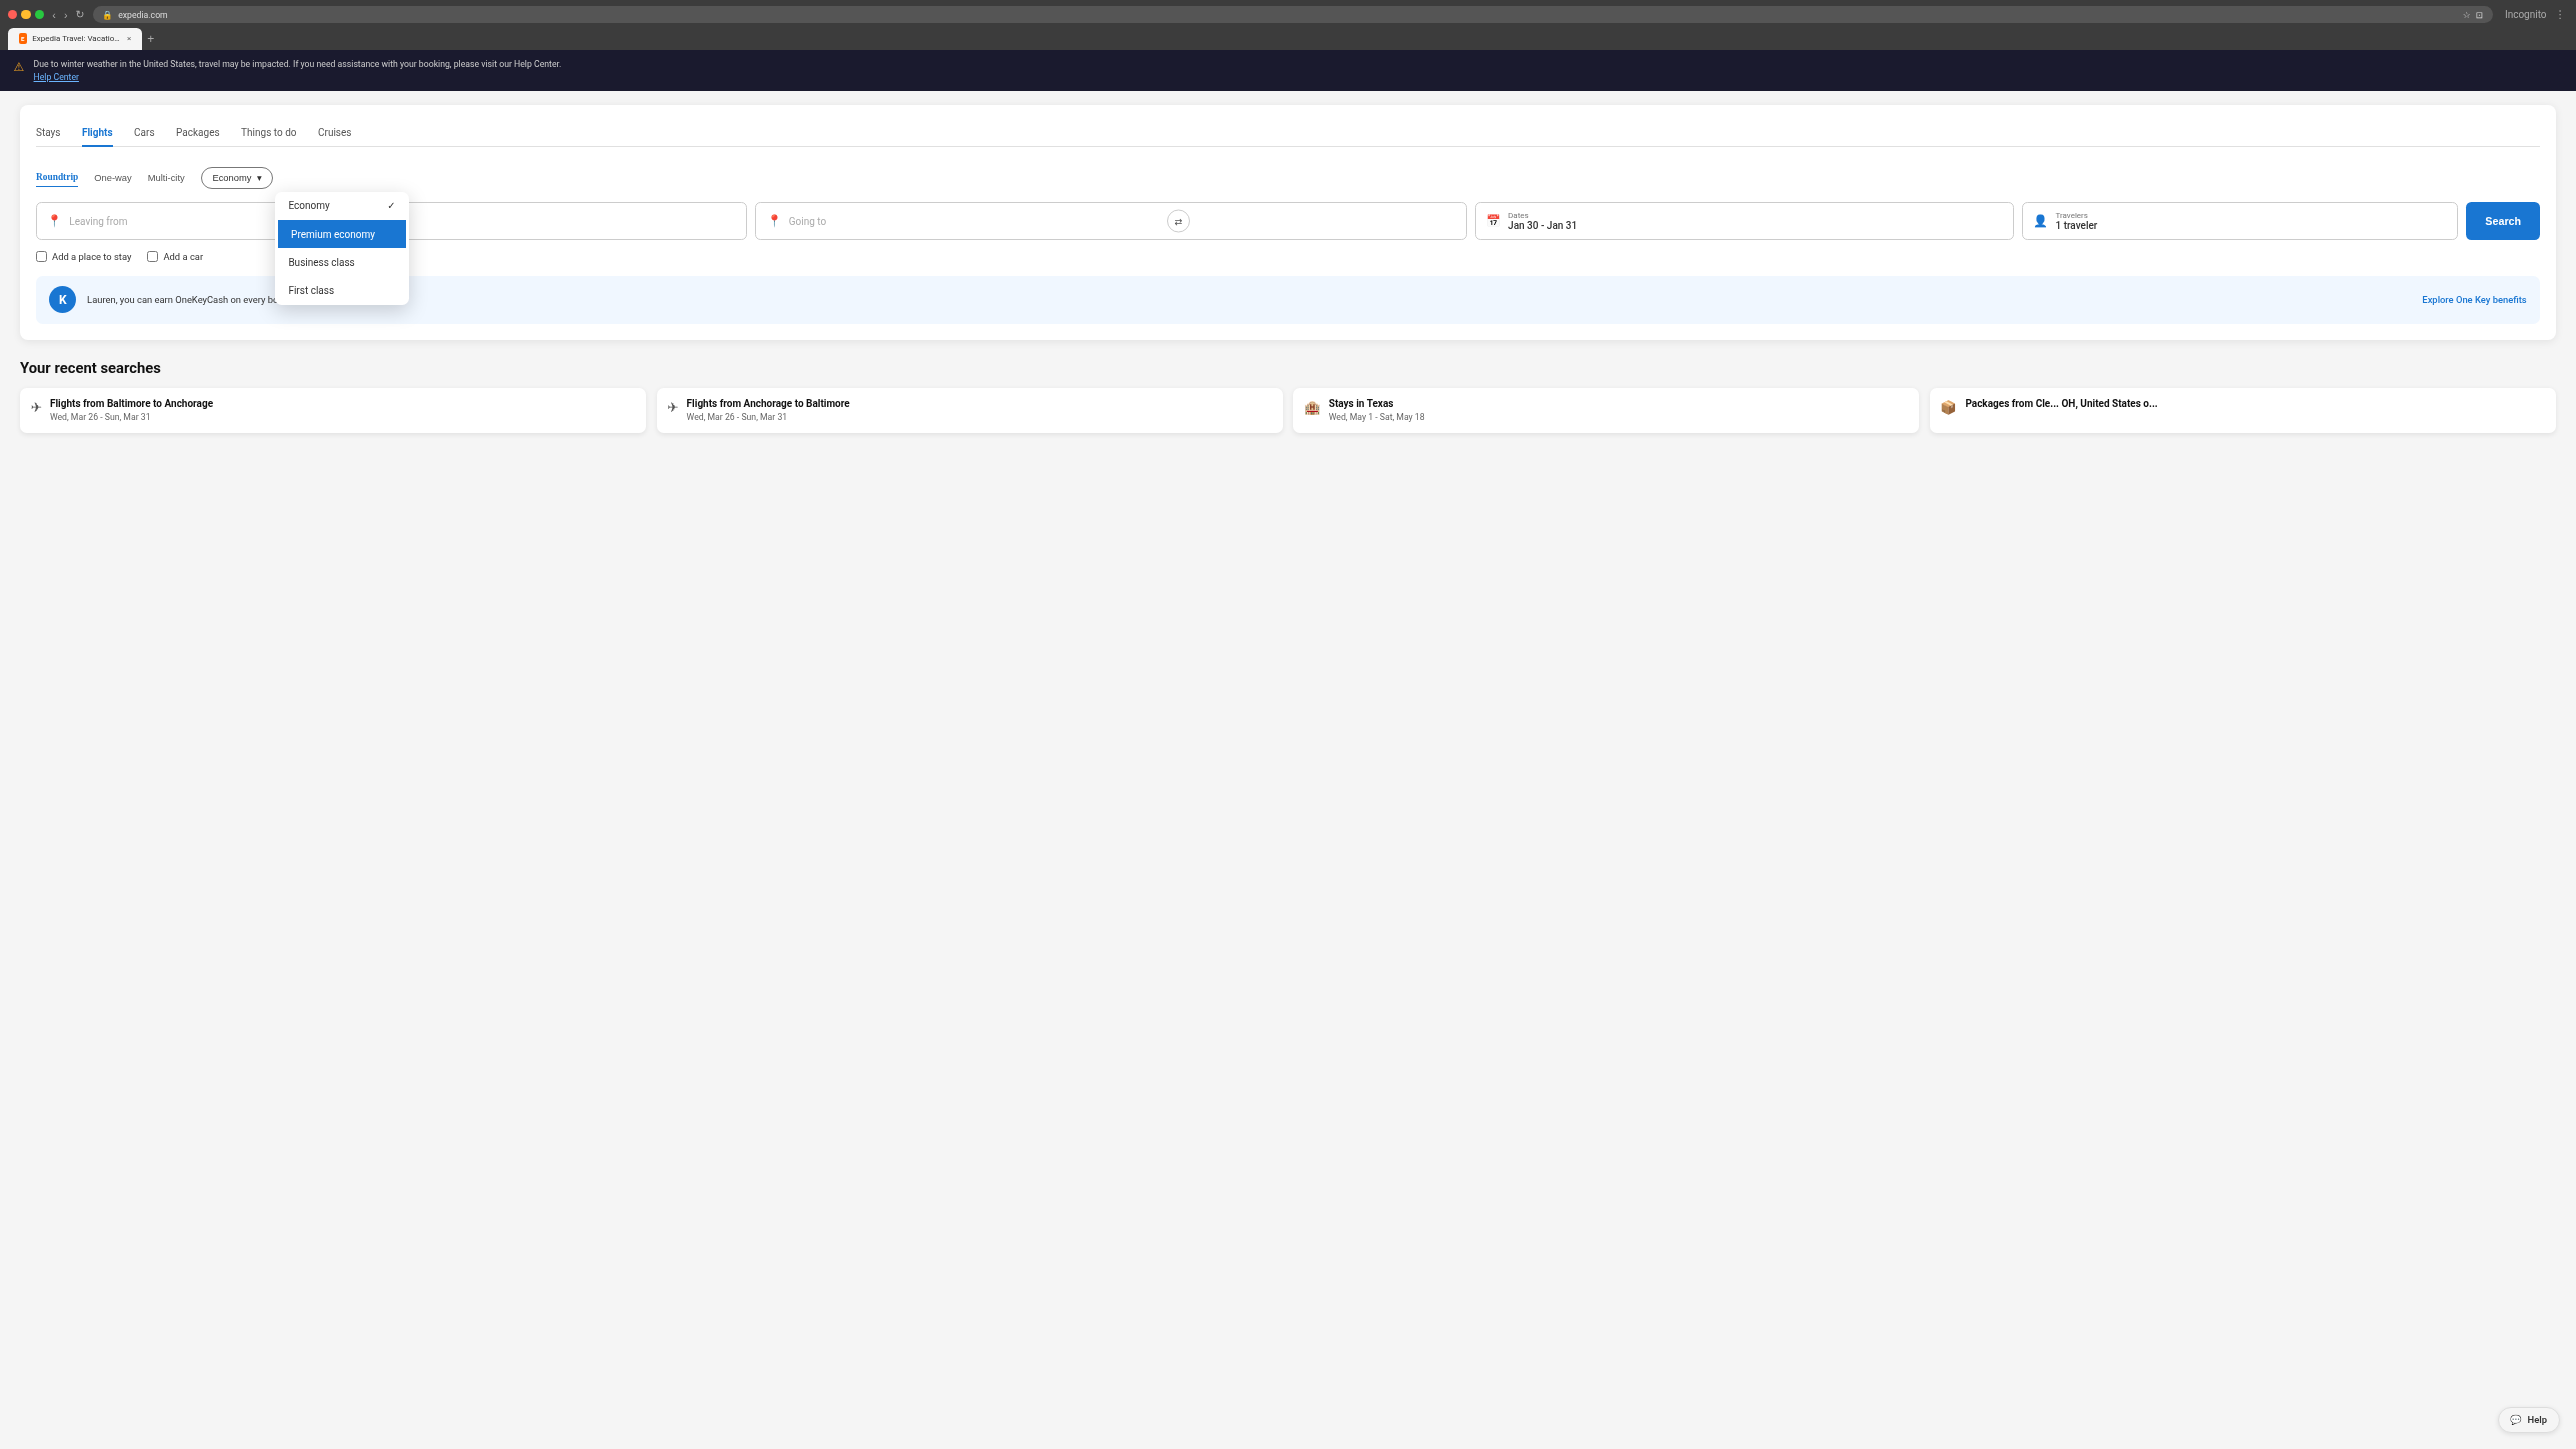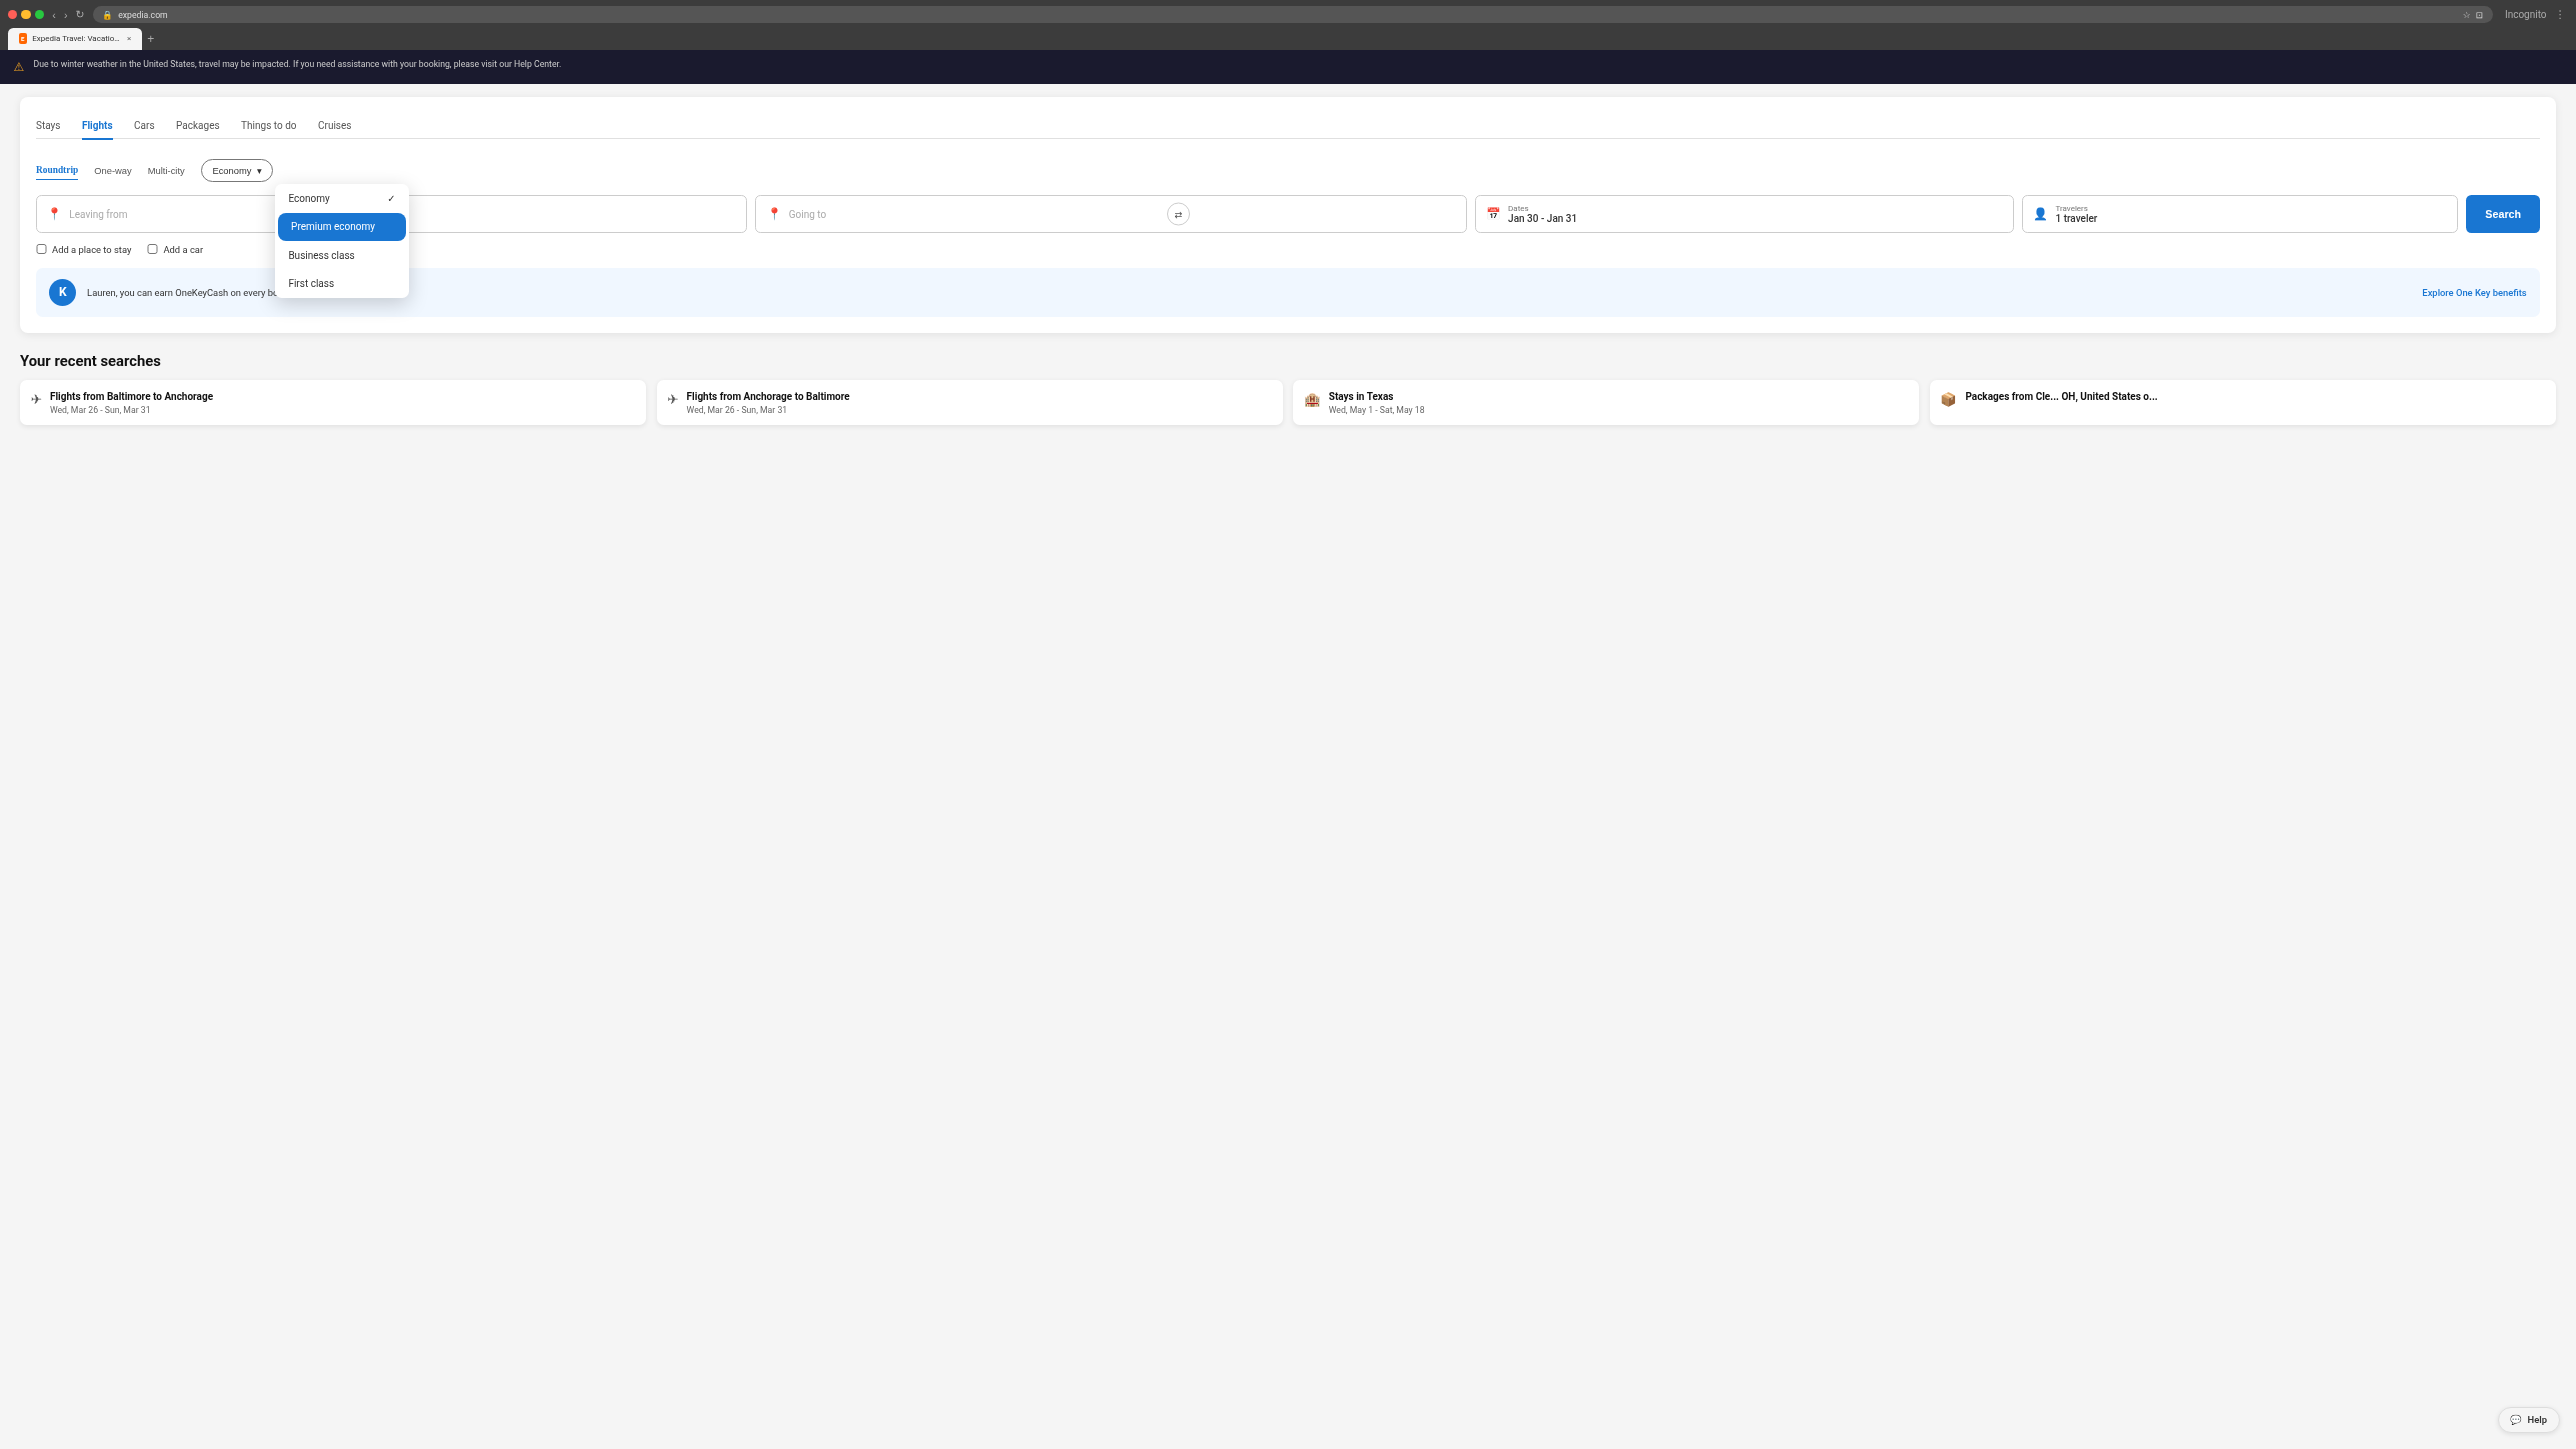--- a/index.html
+++ b/index.html
@@ -58,21 +58,21 @@
     .search-btn { background: #1976d2; color: white; border: none; border-radius: 5.4px; padding: 9.4px 19px; font-size: 10.7px; font-weight: 600; cursor: pointer; white-space: nowrap; }
 
     
     .addons-row { display: flex; gap: 16px; align-items: center; }
     .addon-checkbox { display: flex; align-items: flex-start; gap: 5.4px; font-size: 9.4px; color: #333; cursor: pointer; }
     .addon-checkbox input { width: 10.7px; height: 10.7px; }
 
     
     .dropdown-menu { position: absolute; left: 255px; top: 87px; background: white; border-radius: 6.7px; box-shadow: 0 5.4px 20px rgba(0,0,0,0.18); min-width: 134px; z-index: 100; overflow: hidden; }
     .dropdown-item { padding: 8.7px 13.4px; font-size: 10px; color: #333; cursor: pointer; display: flex; align-items: center; justify-content: space-between; }
-    .dropdown-item.selected { background: #1976d2; color: white; border-radius: 8px; margin: 0 2.7px; }
+    .dropdown-item.selected { background: #1976d2; color: white; border-radius: 0; margin: 0 2.7px; }
     .checkmark-black { color: #333; }
 
     
     .onekey-banner { background: #f0f7ff; border-radius: 6.7px; padding: 10.7px 13.4px; margin-top: 13.4px; display: flex; align-items: center; gap: 10.7px; }
     .onekey-avatar { width: 27px; height: 27px; background: #1976d2; border-radius: 50%; display: flex; align-items: center; justify-content: center; color: white; font-size: 12px; font-weight: 700; }
     .onekey-text { flex: 1; font-size: 9.4px; color: #333; }
     .onekey-link { color: #1976d2; font-size: 9.4px; cursor: pointer; text-decoration: none; font-weight: 500; white-space: nowrap; }
 
     
     .section-title { font-size: 14.8px; font-weight: 700; color: #111; margin: 19px 20px 10.7px; }
@@ -117,20 +117,21 @@
       <span class="tab-close">×</span>
     </div>
     <button class="new-tab-btn">+</button>
   </div>
 </div>
 
 <div class="advisory-banner">
   <span class="advisory-icon">⚠</span>
   <div class="advisory-content">
     <div class="advisory-text">Due to winter weather in the United States, travel may be impacted. If you need assistance with your booking, please visit our Help Center.</div>
+    <a class="advisory-link">Help Center</a>
   </div>
 </div>
 
 <div class="main-content">
 
   <div class="nav-tabs">
     <a class="nav-tab">Stays</a>
     <a class="nav-tab active">Flights</a>
     <a class="nav-tab">Cars</a>
     <a class="nav-tab">Packages</a>

